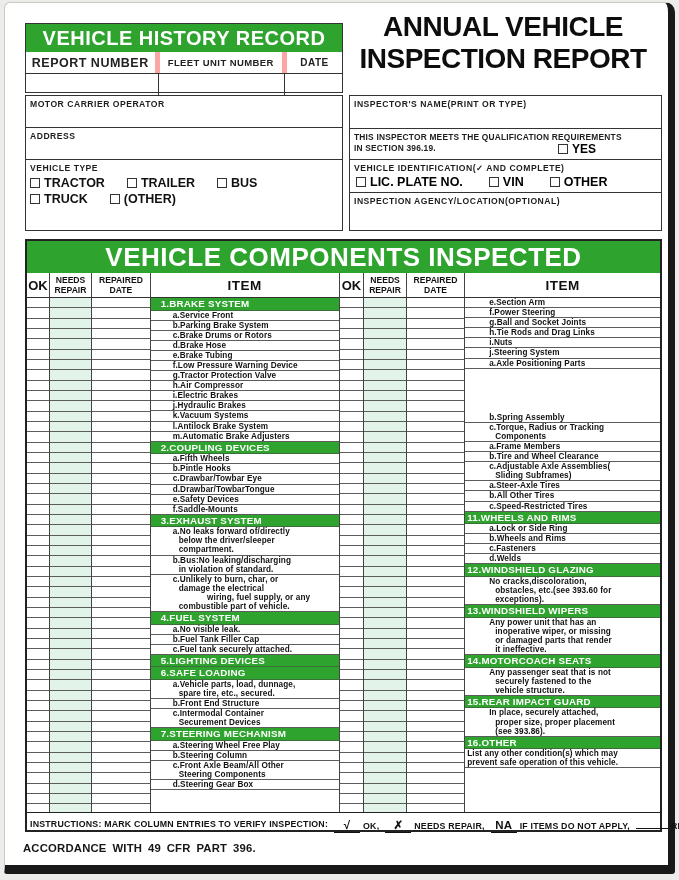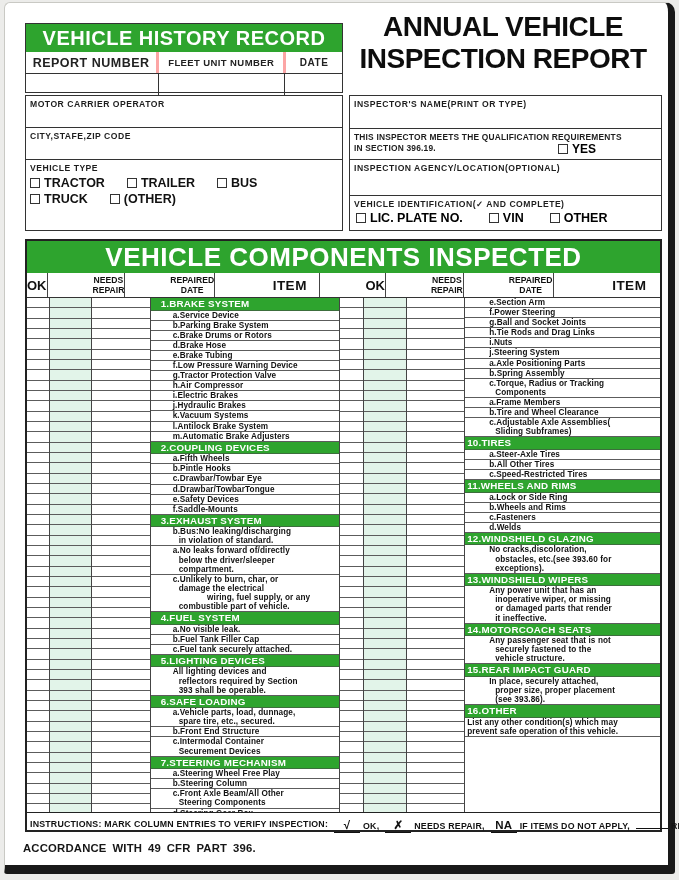--- a/index.html
+++ b/index.html
@@ -7,21 +7,21 @@
   .page{position:absolute;left:4px;top:2px;width:671px;height:872px;box-sizing:border-box;
     background:#fff;border:1px solid #c9c9c4;border-right:7px solid #191919;border-bottom:9px solid #191919;
     border-radius:6px 10px 3px 3px;}
   .abs{position:absolute;box-sizing:border-box;}
 
   
   .history-box{left:20px;top:20px;width:318px;height:70px;border:1.5px solid #333;}
   .history-title{height:28px;background:var(--green);color:#fff;font-weight:bold;font-size:20px;
     display:flex;align-items:center;justify-content:center;letter-spacing:0.5px;}
   .history-head{display:flex;height:21px;border-bottom:1px solid #333;}
-  .history-head .cell{border-right:3px solid #fca5a5;display:flex;align-items:center;justify-content:center;
+  .history-head .cell{border-right:5px solid #fca5a5;display:flex;align-items:center;justify-content:center;
     font-weight:bold;color:#222;}
   .history-vals{display:flex;height:21px;}
   .history-vals .cell{border-right:1px solid #333;}
   .cell:last-child{border-right:none !important;}
   .c-report{width:42%;font-size:12.5px;letter-spacing:0.5px;}
   .c-fleet{width:40%;font-size:9.5px;letter-spacing:0.4px;}
   .c-date{width:18%;font-size:10px;letter-spacing:0.5px;}
 
   .main-title{left:338px;top:8px;width:320px;text-align:center;color:#0d0d0d;
     font-weight:bold;font-size:28px;line-height:32px;letter-spacing:-0.5px;}
@@ -37,21 +37,21 @@
     vertical-align:-1px;margin-right:4px;box-sizing:border-box;}
   .cb-item{font-size:12.5px;font-weight:bold;color:#111;margin-right:22px;white-space:nowrap;}
   .cb-rows{padding:1px 0 0 4px;line-height:16px;}
   .yes-group{position:absolute;left:208px;bottom:3px;font-size:12px;font-weight:bold;}
   .id-options{padding:2px 0 0 6px;display:flex;gap:26px;font-size:12.5px;font-weight:bold;white-space:nowrap;}
 
   
   .comp-table{left:20px;top:236px;width:637px;height:593px;border:2px solid #222;}
   .banner{height:32px;background:var(--green);color:#fff;font-weight:bold;font-size:26px;
     display:flex;align-items:center;justify-content:center;letter-spacing:0.5px;}
-  .grid-head{display:flex;height:24px;border-bottom:1.5px solid #333;gap:45px;}
+  .grid-head{display:flex;height:24px;border-bottom:1.5px solid #333;}
   .gh-cell{border-right:1px solid #444;display:flex;align-items:center;justify-content:center;
     text-align:center;font-weight:bold;color:#111;}
   .gh-ok{font-size:13px;}
   .gh-small{font-size:8.6px;line-height:10px;}
   .gh-item{font-size:13.5px;letter-spacing:0.5px;}
   .tbody{display:flex;height:514px;}
   .mark-col{border-right:1px solid #444;
     background-image:repeating-linear-gradient(to bottom,transparent 0px,transparent 9.33px,#5c5c5c 9.33px,#5c5c5c 10.33px);}
   .mint{background-color:var(--mint);}
   .item-col{border-right:1px solid #444;overflow:hidden;}
@@ -94,48 +94,48 @@
   <div class="abs main-title">
     <div>ANNUAL VEHICLE</div>
     <div>INSPECTION REPORT</div>
   </div>
 
   <div class="abs info-box carrier-box">
     <div class="f-row" style="height:32px;">
       <div class="f-label">MOTOR CARRIER OPERATOR</div>
     </div>
     <div class="f-row" style="height:32px;">
-      <div class="f-label">CITY,STAFE,ZIP CODE</div>
+      <div class="f-label">ADDRESS</div>
     </div>
     <div class="f-row" style="height:37px;">
       <div class="f-label">VEHICLE TYPE</div>
       <div class="cb-rows" id="vt-row1"><span class="cb-item"><span class="cbx"></span><span>TRACTOR</span></span><span class="cb-item"><span class="cbx"></span><span>TRAILER</span></span><span class="cb-item"><span class="cbx"></span><span>BUS</span></span></div>
       <div class="cb-rows" id="vt-row2" style="margin-top:-2px;"><span class="cb-item"><span class="cbx"></span><span>TRUCK</span></span><span class="cb-item"><span class="cbx"></span><span>(OTHER)</span></span></div>
     </div>
   </div>
 
   <div class="abs info-box inspector-box">
     <div class="f-row" style="height:33px;">
       <div class="f-label">INSPECTOR'S NAME(PRINT OR TYPE)</div>
     </div>
     <div class="f-row" style="height:31px;">
       <div class="small-text">THIS INSPECTOR MEETS THE QUALIFICATION REQUIREMENTS</div>
       <div class="small-text" style="padding-top:0;">IN SECTION 396.19.</div>
       <span class="yes-group"><span class="cbx"></span><span>YES</span></span>
-    </div>
-    <div class="f-row" style="height:36px;">
-      <div class="f-label">INSPECTION AGENCY/LOCATION(OPTIONAL)</div>
     </div>
     <div class="f-row" style="height:33px;">
       <div class="f-label">VEHICLE IDENTIFICATION(✓ AND COMPLETE)</div>
       <div class="id-options" id="id-options">
           <span><span class="cbx"></span><span>LIC. PLATE NO.</span></span>
           <span><span class="cbx"></span><span>VIN</span></span>
           <span><span class="cbx"></span><span>OTHER</span></span>
         </div>
+    </div>
+    <div class="f-row" style="height:36px;">
+      <div class="f-label">INSPECTION AGENCY/LOCATION(OPTIONAL)</div>
     </div>
   </div>
 
   <div class="abs comp-table">
     <div class="banner">VEHICLE COMPONENTS INSPECTED</div>
 
     <div class="grid-head">
       <div class="gh-cell gh-ok" style="width:22px;">OK</div>
       <div class="gh-cell gh-small" style="width:42px;">NEEDS REPAIR</div>
       <div class="gh-cell gh-small" style="width:58px;">REPAIRED DATE</div>
@@ -146,21 +146,21 @@
       <div class="gh-cell gh-item" style="width:197px;border-right:none;">ITEM</div>
     </div>
 
     <div class="tbody">
       <div class="mark-col" style="width:22px;"></div>
       <div class="mark-col mint" style="width:42px;"></div>
       <div class="mark-col" style="width:58px;"></div>
       <div class="item-col" style="width:190px;" id="left-items">
           <div class="sec-header lpad">1.BRAKE SYSTEM</div>
           <div class="item-row">
-            <div class="item-line" style="padding-left: 22px;">a.Service Device</div>
+            <div class="item-line" style="padding-left: 22px;">a.Service Front</div>
           </div>
           <div class="item-row">
             <div class="item-line" style="padding-left: 22px;">b.Parking Brake System</div>
           </div>
           <div class="item-row">
             <div class="item-line" style="padding-left: 22px;">c.Brake Drums or Rotors</div>
           </div>
           <div class="item-row">
             <div class="item-line" style="padding-left: 22px;">d.Brake Hose</div>
           </div>
@@ -204,51 +204,46 @@
           <div class="item-row">
             <div class="item-line" style="padding-left: 22px;">d.Drawbar/TowbarTongue</div>
           </div>
           <div class="item-row">
             <div class="item-line" style="padding-left: 22px;">e.Safety Devices</div>
           </div>
           <div class="item-row">
             <div class="item-line" style="padding-left: 22px;">f.Saddle-Mounts</div>
           </div>
           <div class="sec-header lpad">3.EXHAUST SYSTEM</div>
-          <div class="item-row">
-            <div class="item-line" style="padding-left: 22px;">b.Bus:No leaking/discharging</div>
-            <div class="item-line" style="padding-left: 28px;">in violation of standard.</div>
-          </div>
           <div class="item-row">
             <div class="item-line" style="padding-left: 22px;">a.No leaks forward of/directly</div>
             <div class="item-line" style="padding-left: 28px;">below the driver/sleeper</div>
             <div class="item-line" style="padding-left: 28px;">compartment.</div>
+          </div>
+          <div class="item-row">
+            <div class="item-line" style="padding-left: 22px;">b.Bus:No leaking/discharging</div>
+            <div class="item-line" style="padding-left: 28px;">in violation of standard.</div>
           </div>
           <div class="item-row">
             <div class="item-line" style="padding-left: 22px;">c.Unlikely to burn, char, or</div>
             <div class="item-line" style="padding-left: 28px;">damage the electrical</div>
             <div class="item-line" style="padding-left: 28px; text-align: center;">wiring, fuel supply, or any</div>
             <div class="item-line" style="padding-left: 28px;">combustible part of vehicle.</div>
           </div>
           <div class="sec-header lpad">4.FUEL SYSTEM</div>
           <div class="item-row">
             <div class="item-line" style="padding-left: 22px;">a.No visible leak.</div>
           </div>
           <div class="item-row">
             <div class="item-line" style="padding-left: 22px;">b.Fuel Tank Filler Cap</div>
           </div>
           <div class="item-row">
             <div class="item-line" style="padding-left: 22px;">c.Fuel tank securely attached.</div>
           </div>
           <div class="sec-header lpad">5.LIGHTING DEVICES</div>
-          <div class="item-row">
-            <div class="item-line" style="padding-left: 22px;">All lighting devices and</div>
-            <div class="item-line" style="padding-left: 28px;">reflectors required by Section</div>
-            <div class="item-line" style="padding-left: 28px;">393 shall be operable.</div>
-          </div>
           <div class="sec-header lpad">6.SAFE LOADING</div>
           <div class="item-row">
             <div class="item-line" style="padding-left: 22px;">a.Vehicle parts, load, dunnage,</div>
             <div class="item-line" style="padding-left: 28px;">spare tire, etc., secured.</div>
           </div>
           <div class="item-row">
             <div class="item-line" style="padding-left: 22px;">b.Front End Structure</div>
           </div>
           <div class="item-row">
             <div class="item-line" style="padding-left: 22px;">c.Intermodal Container</div>
@@ -288,37 +283,36 @@
           <div class="item-row">
             <div class="item-line" style="padding-left: 24px;">i.Nuts</div>
           </div>
           <div class="item-row">
             <div class="item-line" style="padding-left: 24px;">j.Steering System</div>
           </div>
           <div class="item-row">
             <div class="item-line" style="padding-left: 24px;">a.Axle Positioning Parts</div>
           </div>
           <div class="item-row">
-            <div class="item-line" style="padding-left: 24px;">b.Spring Assembly</div>
+            <div class="item-line" style="padding-left: 24px; margin-top: 44px;">b.Spring Assembly</div>
           </div>
           <div class="item-row">
             <div class="item-line" style="padding-left: 24px;">c.Torque, Radius or Tracking</div>
             <div class="item-line" style="padding-left: 30px;">Components</div>
           </div>
           <div class="item-row">
             <div class="item-line" style="padding-left: 24px;">a.Frame Members</div>
           </div>
           <div class="item-row">
             <div class="item-line" style="padding-left: 24px;">b.Tire and Wheel Clearance</div>
           </div>
           <div class="item-row">
             <div class="item-line" style="padding-left: 24px;">c.Adjustable Axle Assemblies(</div>
             <div class="item-line" style="padding-left: 30px;">Sliding Subframes)</div>
           </div>
-          <div class="sec-header rpad">10.TIRES</div>
           <div class="item-row">
             <div class="item-line" style="padding-left: 24px;">a.Steer-Axle Tires</div>
           </div>
           <div class="item-row">
             <div class="item-line" style="padding-left: 24px;">b.All Other Tires</div>
           </div>
           <div class="item-row">
             <div class="item-line" style="padding-left: 24px;">c.Speed-Restricted Tires</div>
           </div>
           <div class="sec-header rpad">11.WHEELS AND RIMS</div>

